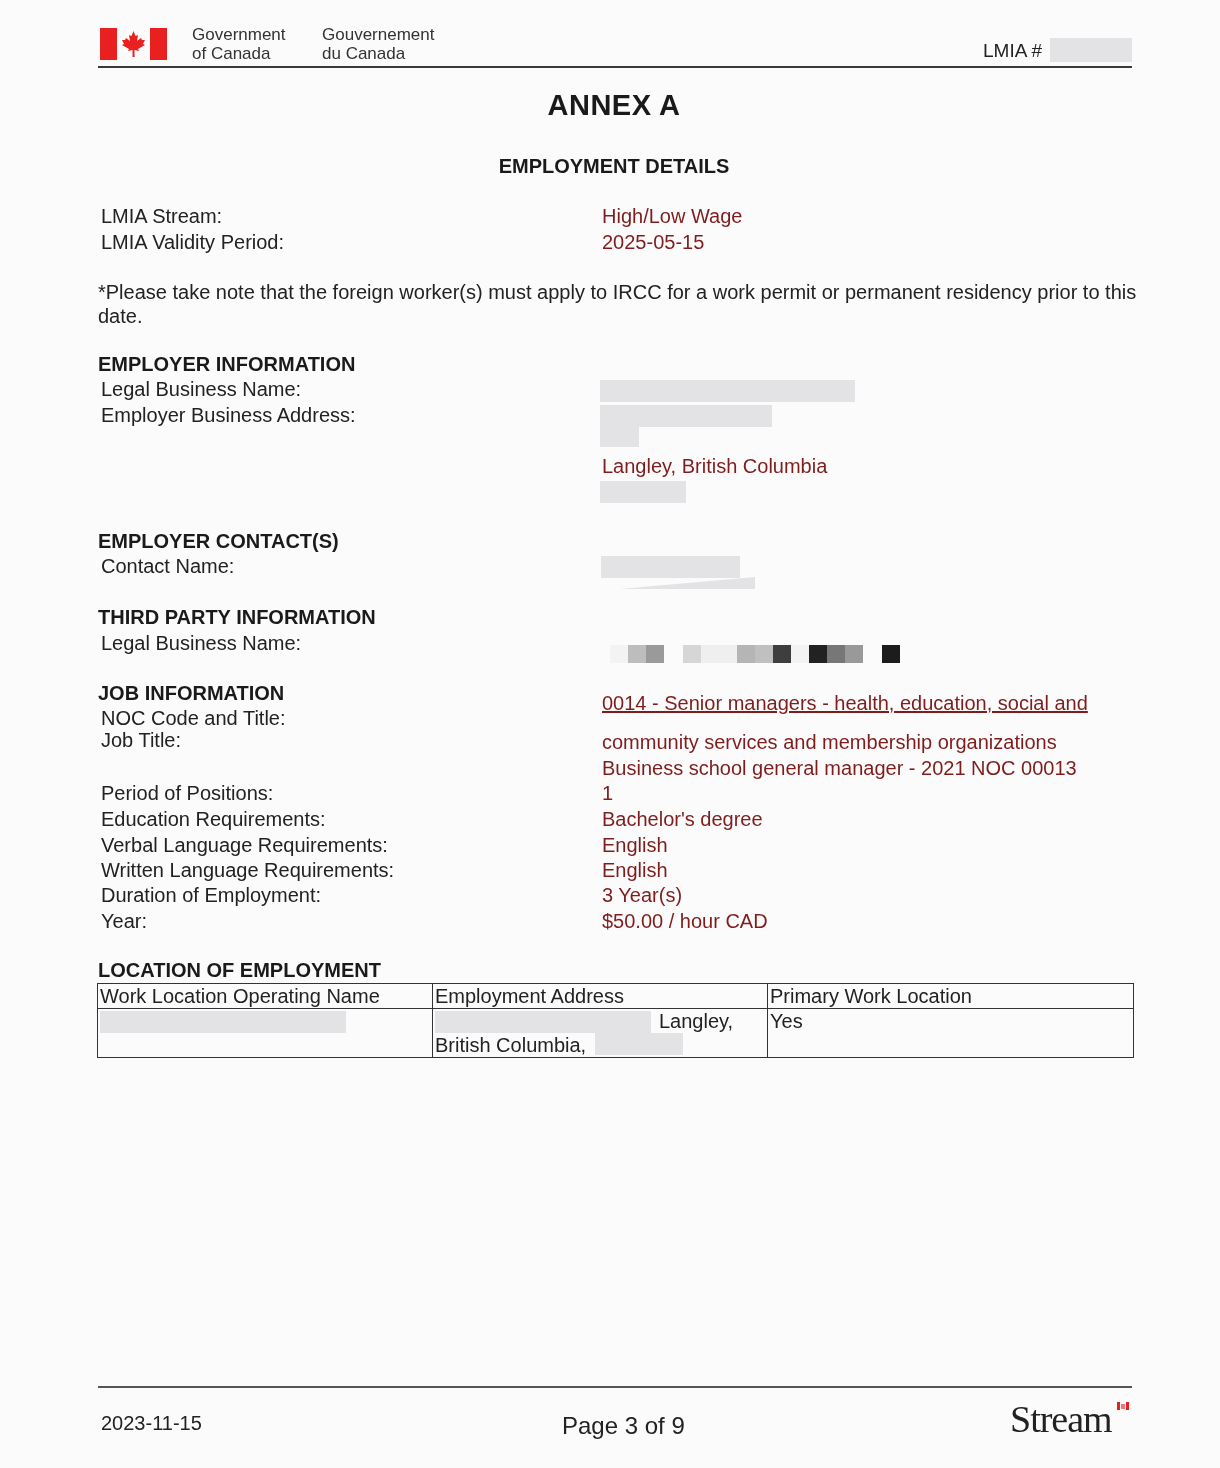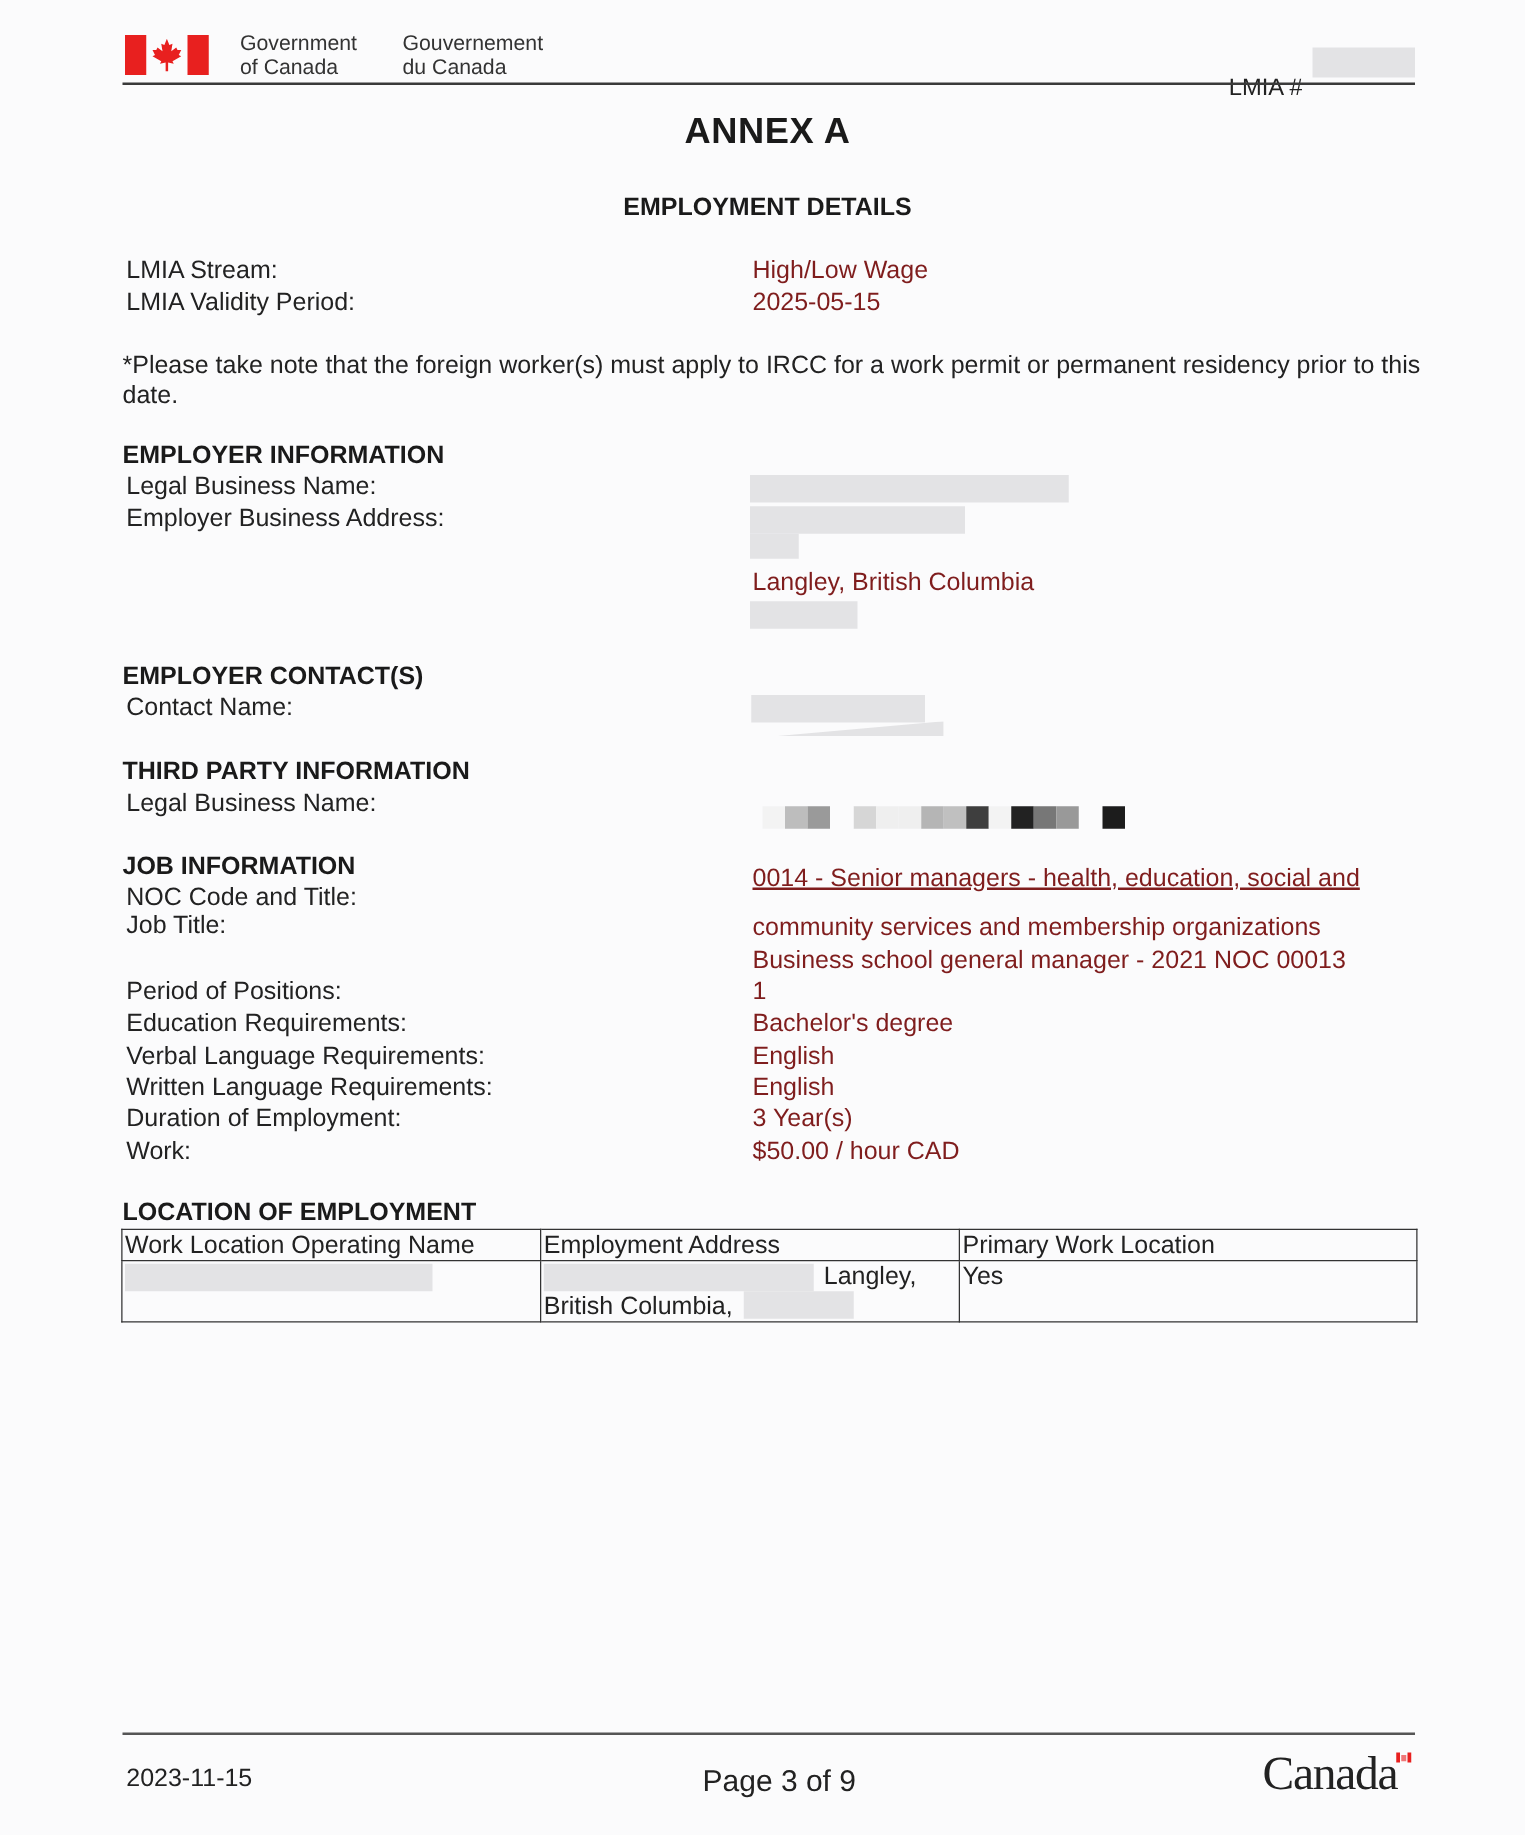--- a/index.html
+++ b/index.html
@@ -14,21 +14,21 @@
   .page { position: absolute; left: 0; top: 0; width: 1220px; height: 1468px; }
 
   
   .flag { position: absolute; left: 100px; top: 28px; width: 67px; height: 32px; }
   .flag .bar-l { position: absolute; left: 0; top: 0; width: 17px; height: 32px; background: #e8201f; }
   .flag .bar-r { position: absolute; right: 0; top: 0; width: 17px; height: 32px; background: #e8201f; }
   .flag svg { position: absolute; left: 20px; top: 2px; }
   .gov-en, .gov-fr { position: absolute; top: 25px; font-size: 17px; line-height: 19px; color: #333; }
   .gov-en { left: 192px; }
   .gov-fr { left: 322px; }
-  .lmia-num { position: absolute; left: 983px; top: 40px; font-size: 19px; color: #222; margin-top: 20px; }
+  .lmia-num { position: absolute; left: 983px; top: 40px; font-size: 19px; color: #222; }
   .redact { position: absolute; background: #e3e3e5; }
   .hr-top { position: absolute; left: 98px; top: 66px; width: 1034px; height: 2px; background: #3a3a3a; }
 
   .title { position: absolute; left: 0; width: 1228px; top: 89px; text-align: center; font-size: 29px; font-weight: bold; letter-spacing: 0.5px; color: #1a1a1a; }
   .subtitle { position: absolute; left: 0; width: 1228px; top: 155px; text-align: center; font-size: 20px; font-weight: bold; color: #1a1a1a; }
 
   .lbl { position: absolute; left: 101px; font-size: 20px; color: #222; white-space: nowrap; }
   .val { position: absolute; left: 602px; font-size: 20px; color: #7f1d1d; white-space: nowrap; }
   .sec { position: absolute; left: 98px; font-size: 20px; font-weight: bold; color: #1a1a1a; white-space: nowrap; }
   .note { position: absolute; left: 98px; top: 280px; width: 1040px; font-size: 20px; line-height: 24px; color: #222; }
@@ -133,21 +133,21 @@
 
   <div class="lbl" style="top:834px;">Verbal Language Requirements:</div>
   <div class="val" style="top:834px;">English</div>
 
   <div class="lbl" style="top:859px;">Written Language Requirements:</div>
   <div class="val" style="top:859px;">English</div>
 
   <div class="lbl" style="top:884px;">Duration of Employment:</div>
   <div class="val" style="top:884px;">3 Year(s)</div>
 
-  <div class="lbl" style="top:910px;">Work:</div>
+  <div class="lbl" style="top:910px;">Year:</div>
   <div class="val" style="top:910px;">$50.00 / hour CAD</div>
 
   <div class="sec" style="top:959px;">LOCATION OF EMPLOYMENT</div>
   <table class="loc-table">
     <thead>
       <tr>
         <th style="width:330px;">Work Location Operating Name</th>
         <th style="width:330px;">Employment Address</th>
         <th>Primary Work Location</th>
       </tr>
@@ -166,20 +166,20 @@
           </div>
         </td>
         <td>Yes</td>
       </tr>
     </tbody>
   </table>
 
   <div class="hr-bottom"></div>
   <div class="foot-date">2023-11-15</div>
   <div class="foot-page">Page 3 of 9</div>
-  <div class="canada-wm">Canada</div>
+  <div class="canada-wm">Stream</div>
   <div class="canada-flag">
     <span style="left:0;"></span>
     <span style="left:4px; width:4px; background:#e8201f; height:5px; top:2px; opacity:.6;"></span>
     <span style="left:9px;"></span>
   </div>
 
 </div>
 
 </body></html>

